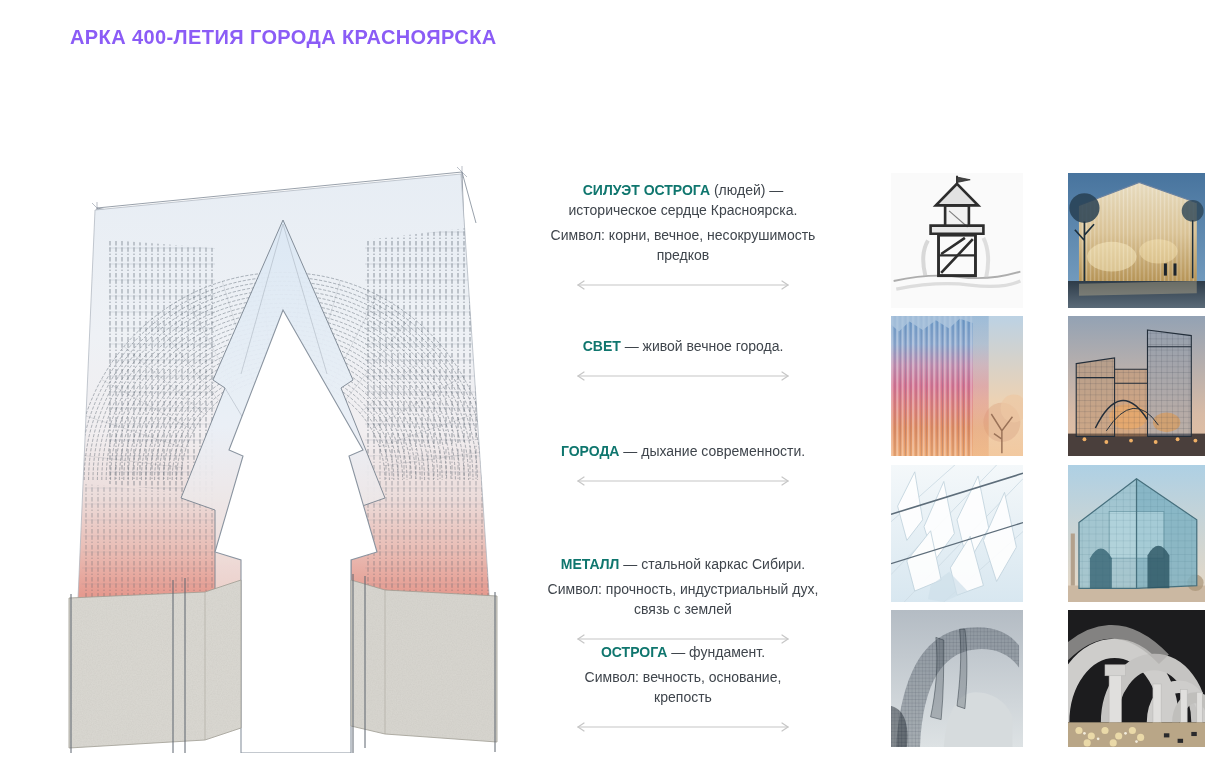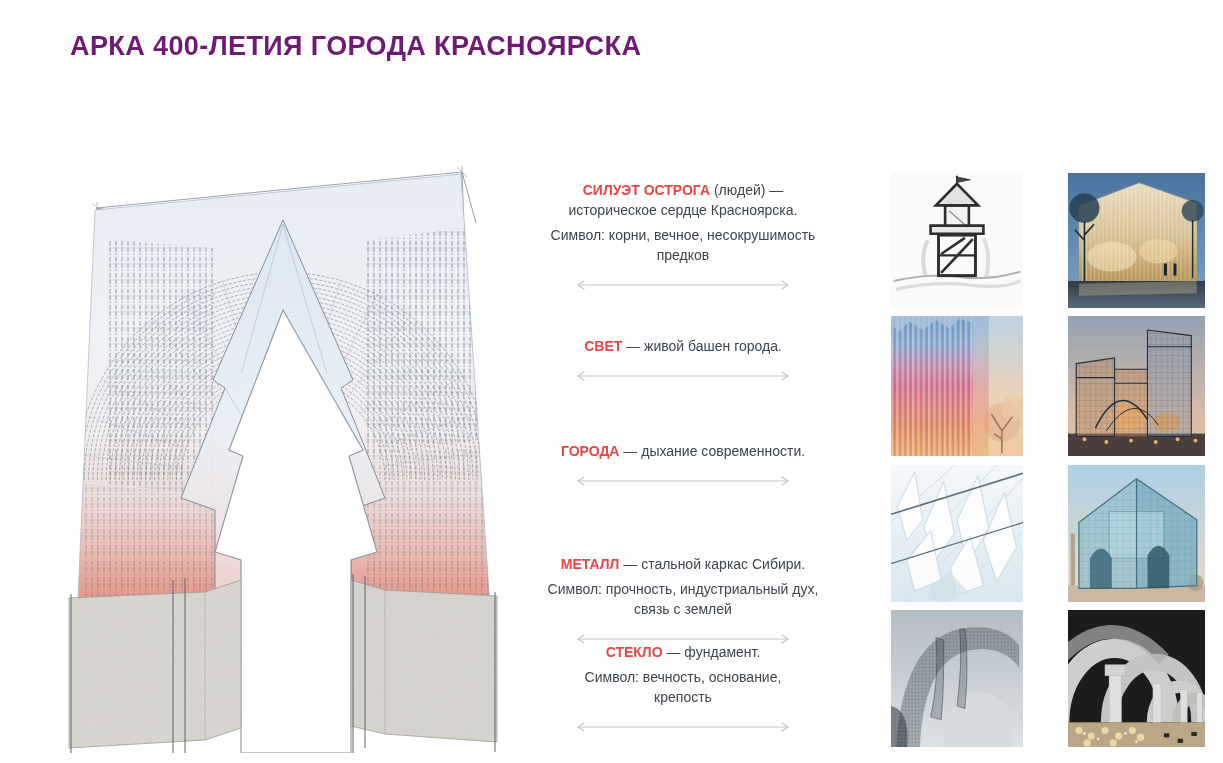--- a/index.html
+++ b/index.html
@@ -1,24 +1,24 @@
 <!DOCTYPE html>
 <html><head>
 <meta charset="utf-8">
 <style>
   html,body{margin:0;padding:0;background:#ffffff;}
   body{width:1223px;height:763px;position:relative;overflow:hidden;
        font-family:"Liberation Sans",sans-serif;color:#3f454c;}
-  .page-title{position:absolute;left:70px;top:13px;font-size:27px;font-weight:bold;
-       color:#701a75;letter-spacing:.4px;white-space:nowrap;}
+  .page-title{position:absolute;left:70px;top:13px;font-size:20px;font-weight:bold;
+       color:#8b5cf6;letter-spacing:.4px;white-space:nowrap;}
   .monument{position:absolute;left:65px;top:128px;width:435px;height:625px;}
   .section{position:absolute;left:532px;width:302px;text-align:center;
        font-size:14px;line-height:1.42;}
   .section .head{margin:0 auto;}
-  .section .head .term{font-weight:bold;color:#ef4444;}
+  .section .head .term{font-weight:bold;color:#0f766e;}
   .section .symbol{margin:5px auto 0;}
   .mw250{max-width:250px;} .mw290{max-width:290px;} .mw280{max-width:280px;}
   .mw262{max-width:262px;} .mw232{max-width:232px;}
   .arrow{margin-top:13px;}
   .s1{top:181px;} .s2{top:337px;} .s3{top:442px;} .s4{top:555px;} .s5{top:643px;}
   .ref{position:absolute;overflow:hidden;}
   .ref svg{display:block;width:100%;height:100%;}
   .r1a{left:851px;top:157px;width:132px;height:135px;}
   .r1b{left:1028px;top:157px;width:137px;height:135px;}
   .r2a{left:851px;top:300px;width:132px;height:140px;}
@@ -167,21 +167,21 @@
   <svg class="arrow" width="226" height="12" viewBox="0 0 226 12">
     <g stroke="#c6c6c6" stroke-width="1.2" fill="none" stroke-linecap="round">
       <path d="M8,6 H218"></path>
         <path d="M14,2 L8,6 L14,10"></path>
         <path d="M212,2 L218,6 L212,10"></path>
     </g>
   </svg>
 </div>
 
 <div class="section s2">
-  <p class="head"><span class="term">СВЕТ</span><span> — живой башен города.</span></p>
+  <p class="head"><span class="term">СВЕТ</span><span> — живой вечное города.</span></p>
   <svg class="arrow" width="226" height="12" viewBox="0 0 226 12">
     <g stroke="#c6c6c6" stroke-width="1.2" fill="none" stroke-linecap="round">
       <path d="M8,6 H218"></path>
         <path d="M14,2 L8,6 L14,10"></path>
         <path d="M212,2 L218,6 L212,10"></path>
     </g>
   </svg>
 </div>
 
 <div class="section s3">
@@ -201,21 +201,21 @@
   <svg class="arrow" width="226" height="12" viewBox="0 0 226 12">
     <g stroke="#c6c6c6" stroke-width="1.2" fill="none" stroke-linecap="round">
       <path d="M8,6 H218"></path>
         <path d="M14,2 L8,6 L14,10"></path>
         <path d="M212,2 L218,6 L212,10"></path>
     </g>
   </svg>
 </div>
 
 <div class="section s5">
-  <p class="head"><span class="term">СТЕКЛО</span><span> — фундамент.</span></p>
+  <p class="head"><span class="term">ОСТРОГА</span><span> — фундамент.</span></p>
   <p class="symbol mw232">Символ: вечность, основание, крепость</p>
   <svg class="arrow" width="226" height="12" viewBox="0 0 226 12">
     <g stroke="#c6c6c6" stroke-width="1.2" fill="none" stroke-linecap="round">
       <path d="M8,6 H218"></path>
         <path d="M14,2 L8,6 L14,10"></path>
         <path d="M212,2 L218,6 L212,10"></path>
     </g>
   </svg>
 </div>
 

